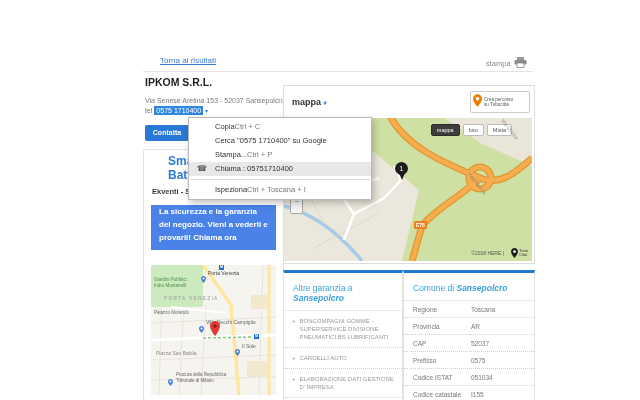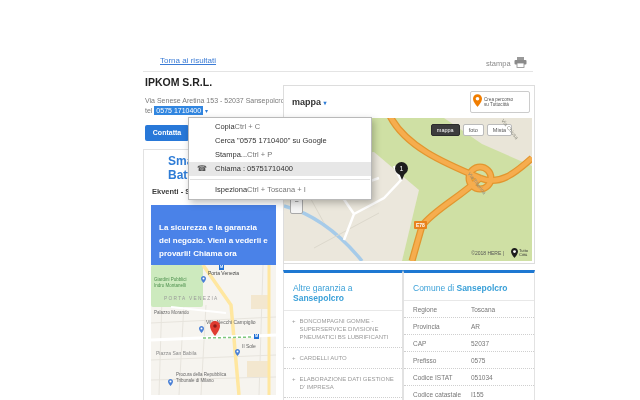--- a/index.html
+++ b/index.html
@@ -16,21 +16,21 @@
   #biz-address{left:145px;top:97px;font-size:7px;color:#7a7a7a;}
   #tel-line{left:145px;top:107px;font-size:7px;color:#7a7a7a;}
   #phone-sel{background:#3186e0;color:#fff;padding:1px 2px;}
   .caret{color:#2e7cd6;font-size:6px;}
   #contatta-btn{left:145px;top:125px;width:44px;height:16px;background:#2878d8;color:#fff;font-size:7px;font-weight:bold;text-align:center;line-height:16px;border-radius:2px;cursor:pointer;}
 
   
   #left-card{left:143px;top:149px;width:139px;height:251px;border:1px solid #e2e2e2;background:#fff;}
   .promo-head{position:absolute;left:24px;font-size:12px;font-weight:bold;color:#2e7cd6;white-space:nowrap;overflow:hidden;}
   #promo-sub{position:absolute;left:8px;top:37px;font-size:7.5px;font-weight:bold;color:#3c3c3c;white-space:nowrap;}
-  #banner{position:absolute;left:7px;top:55px;width:109px;height:45px;background:#4a82e8;color:#fff;font-size:8px;font-weight:bold;line-height:13px;padding:16px 8px;}
+  #banner{position:absolute;left:7px;top:55px;width:109px;height:45px;background:#4a82e8;color:#fff;font-size:8px;font-weight:bold;line-height:13px;padding:0 8px;}
   #gmap{position:absolute;left:7px;top:115px;width:125px;height:130px;background:#f6f4ef;overflow:hidden;}
 
   
   .glabel{position:absolute;font-size:4.5px;color:#666;line-height:5.5px;}
   #g-park{color:#4c8f4c;width:38px;}
   #g-district{letter-spacing:1.3px;color:#9a9a9a;font-size:4.8px;}
   #g-piazza{color:#8a8a8a;}
   .gpin{position:absolute;width:5px;height:7px;}
   .metro{position:absolute;width:5px;height:5px;background:#1f6fd4;color:#fff;font-size:3.8px;text-align:center;line-height:5px;font-weight:bold;}
   #red-pin{position:absolute;left:59px;top:56px;width:10px;height:15px;}
@@ -60,21 +60,21 @@
   .road-label{position:absolute;font-size:5px;color:#8c8c80;transform:rotate(52deg);white-space:nowrap;}
   #copyright{position:absolute;right:28px;bottom:5px;font-size:5px;color:#555;}
   #tc-logo{position:absolute;right:4px;bottom:3px;display:flex;align-items:center;gap:1px;}
   #tc-logo .lg{font-size:4px;color:#333;line-height:4.5px;}
 
   
   .info-card{background:#fff;border:1px solid #e2e2e2;border-top:3px solid #1e78d2;}
   #card-companies{left:283px;top:270px;width:118px;height:129px;}
   #card-comune{left:403px;top:270px;width:130px;height:127px;}
   .card-title{font-size:8.5px;color:#3aa0d8;padding:10px 9px 7px 9px;border-bottom:1px solid #e8e8e8;}
-  .card-title b{font-weight:bold;}
+  .card-title b{font-weight:bold;font-style:italic;}
   .co-item{display:flex;gap:4px;padding:6px 8px;border-bottom:1px dotted #cfcfcf;font-size:6px;color:#9a9a9a;line-height:8px;cursor:pointer;}
   .co-item .plus{color:#9a9a9a;}
   .km-row{display:flex;padding:4.5px 9px;border-bottom:1px dotted #cfcfcf;font-size:6.5px;color:#777;}
   .km-row .lab{width:58px;}
 </style>
 </head>
 <body>
 
 <div class="abs" id="back-link">Torna ai risultati</div>
 <div class="abs" id="print-area">

